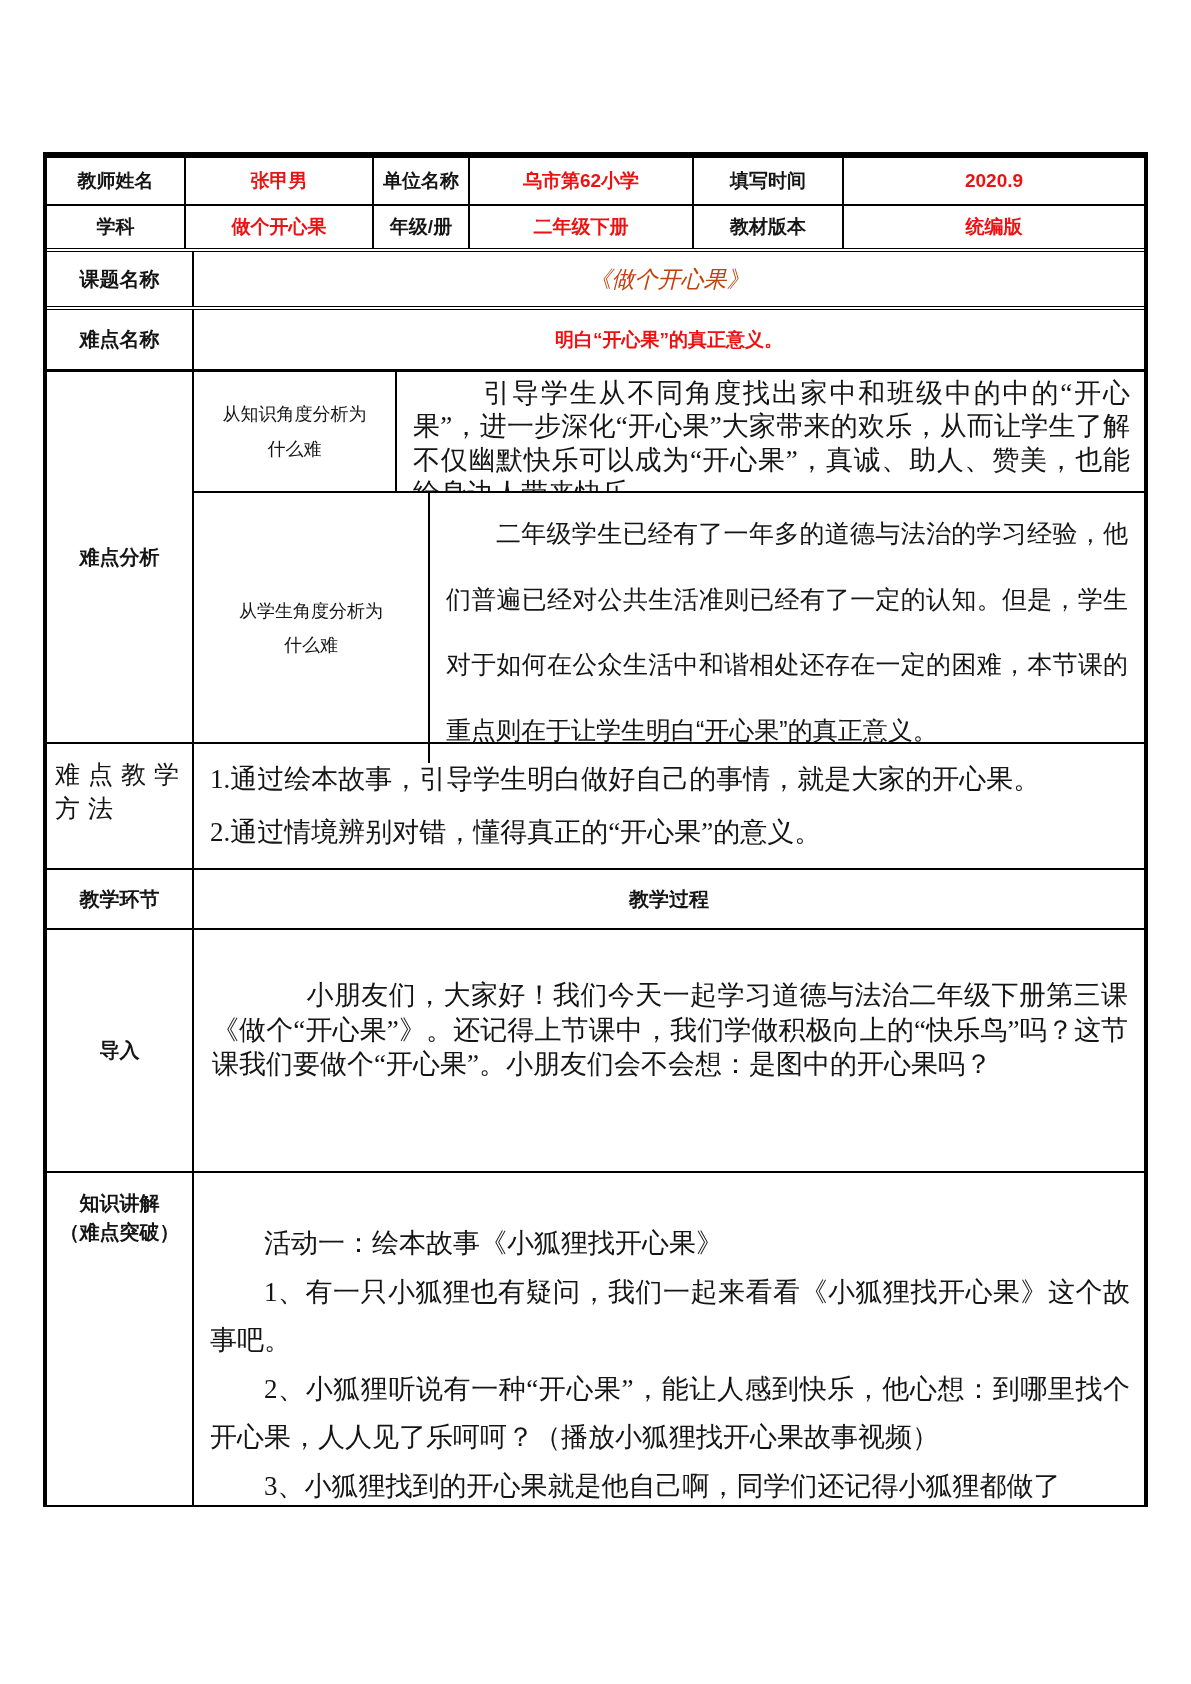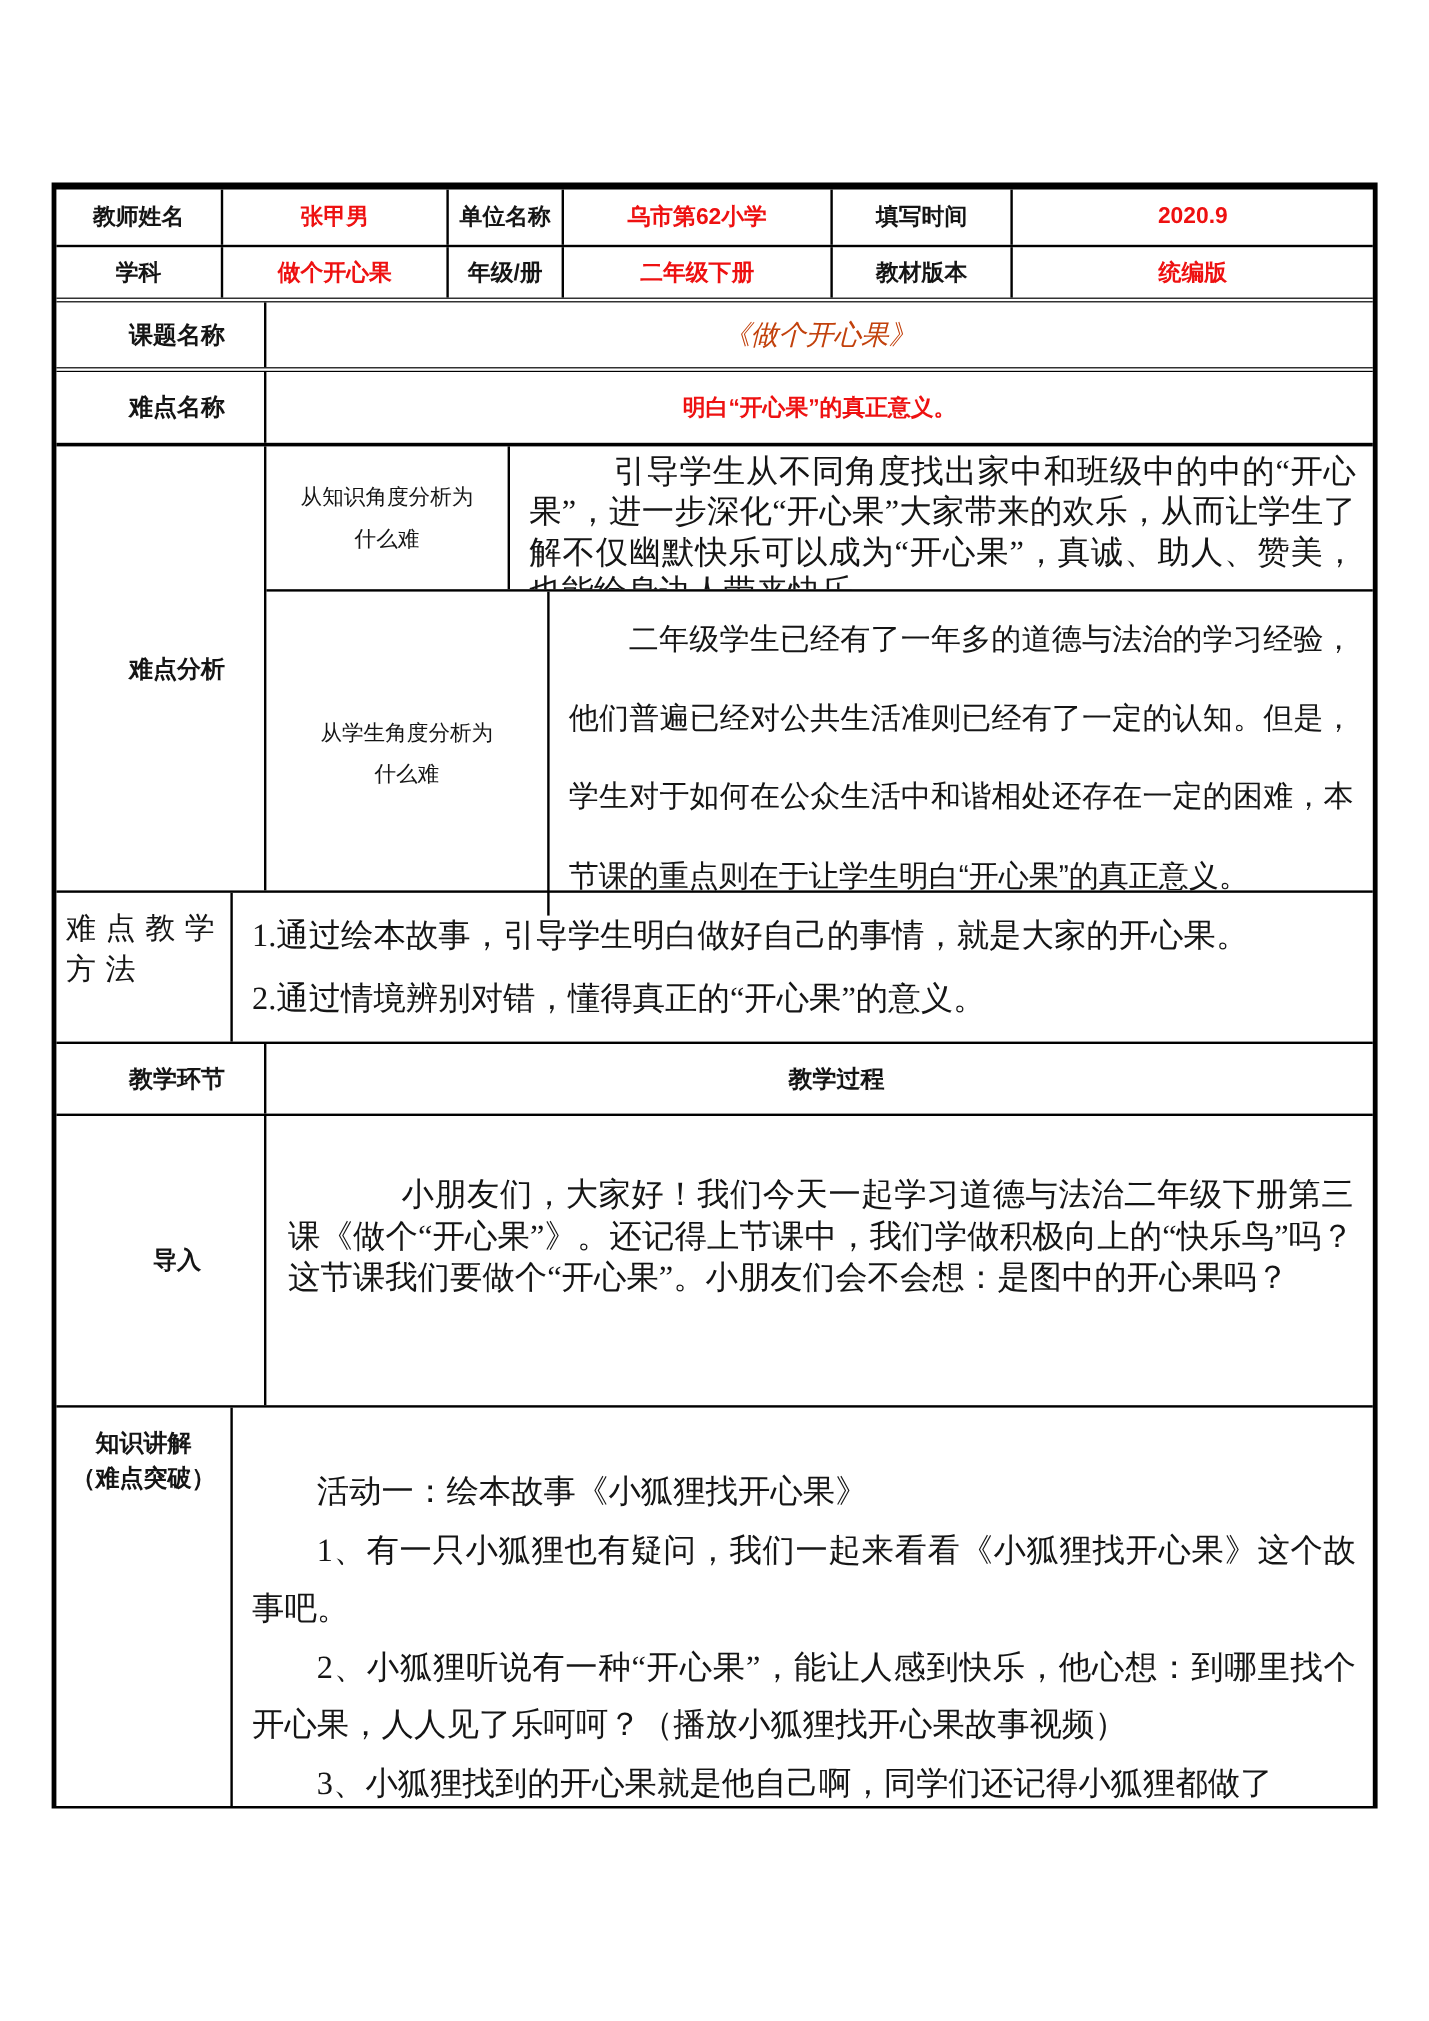--- a/index.html
+++ b/index.html
@@ -10,21 +10,21 @@
   .sheet{position:absolute;left:43px;top:152px;width:1105px;
     border:4px solid #000;border-top-width:6px;border-bottom-width:2px;
     box-sizing:border-box;background:#fff;}
   .row{display:flex;border-bottom:2px solid #000;box-sizing:border-box;}
   .row:last-child{border-bottom:none;}
   .dbl{border-bottom:4px double #000;}
   .cell{box-sizing:border-box;border-right:2px solid #000;overflow:hidden;}
   .cell:last-child{border-right:none;}
   .c-center{display:flex;align-items:center;justify-content:center;text-align:center;}
   .lbl{font-weight:bold;font-size:19px;}
-  .lbl-lg{font-weight:bold;font-size:20px;margin-left:28px;}
+  .lbl-lg{font-weight:bold;font-size:20px;}
   .val-red{font-weight:bold;font-size:19px;color:#ee1111;}
   .topic-val{font-style:italic;font-size:23px;color:#c2410c;
     font-family:"Liberation Serif","DejaVu Serif",serif;}
   .sublabel{font-size:18px;line-height:1.9;text-align:center;}
   .serif-body{font-family:"Liberation Serif","DejaVu Serif",serif;font-size:27px;}
   .analysis-right{flex:1;display:flex;flex-direction:column;}
   .subrow{display:flex;box-sizing:border-box;}
   .knowledge-content{padding:5px 14px 0 16px;line-height:1.24;text-align:justify;text-indent:2.6em;}
   .student-content{font-size:25px;line-height:2.62;padding:8px 16px 0 16px;text-align:justify;text-indent:2em;}
   .method-label{font-family:"Liberation Serif","DejaVu Serif",serif;font-size:25px;

